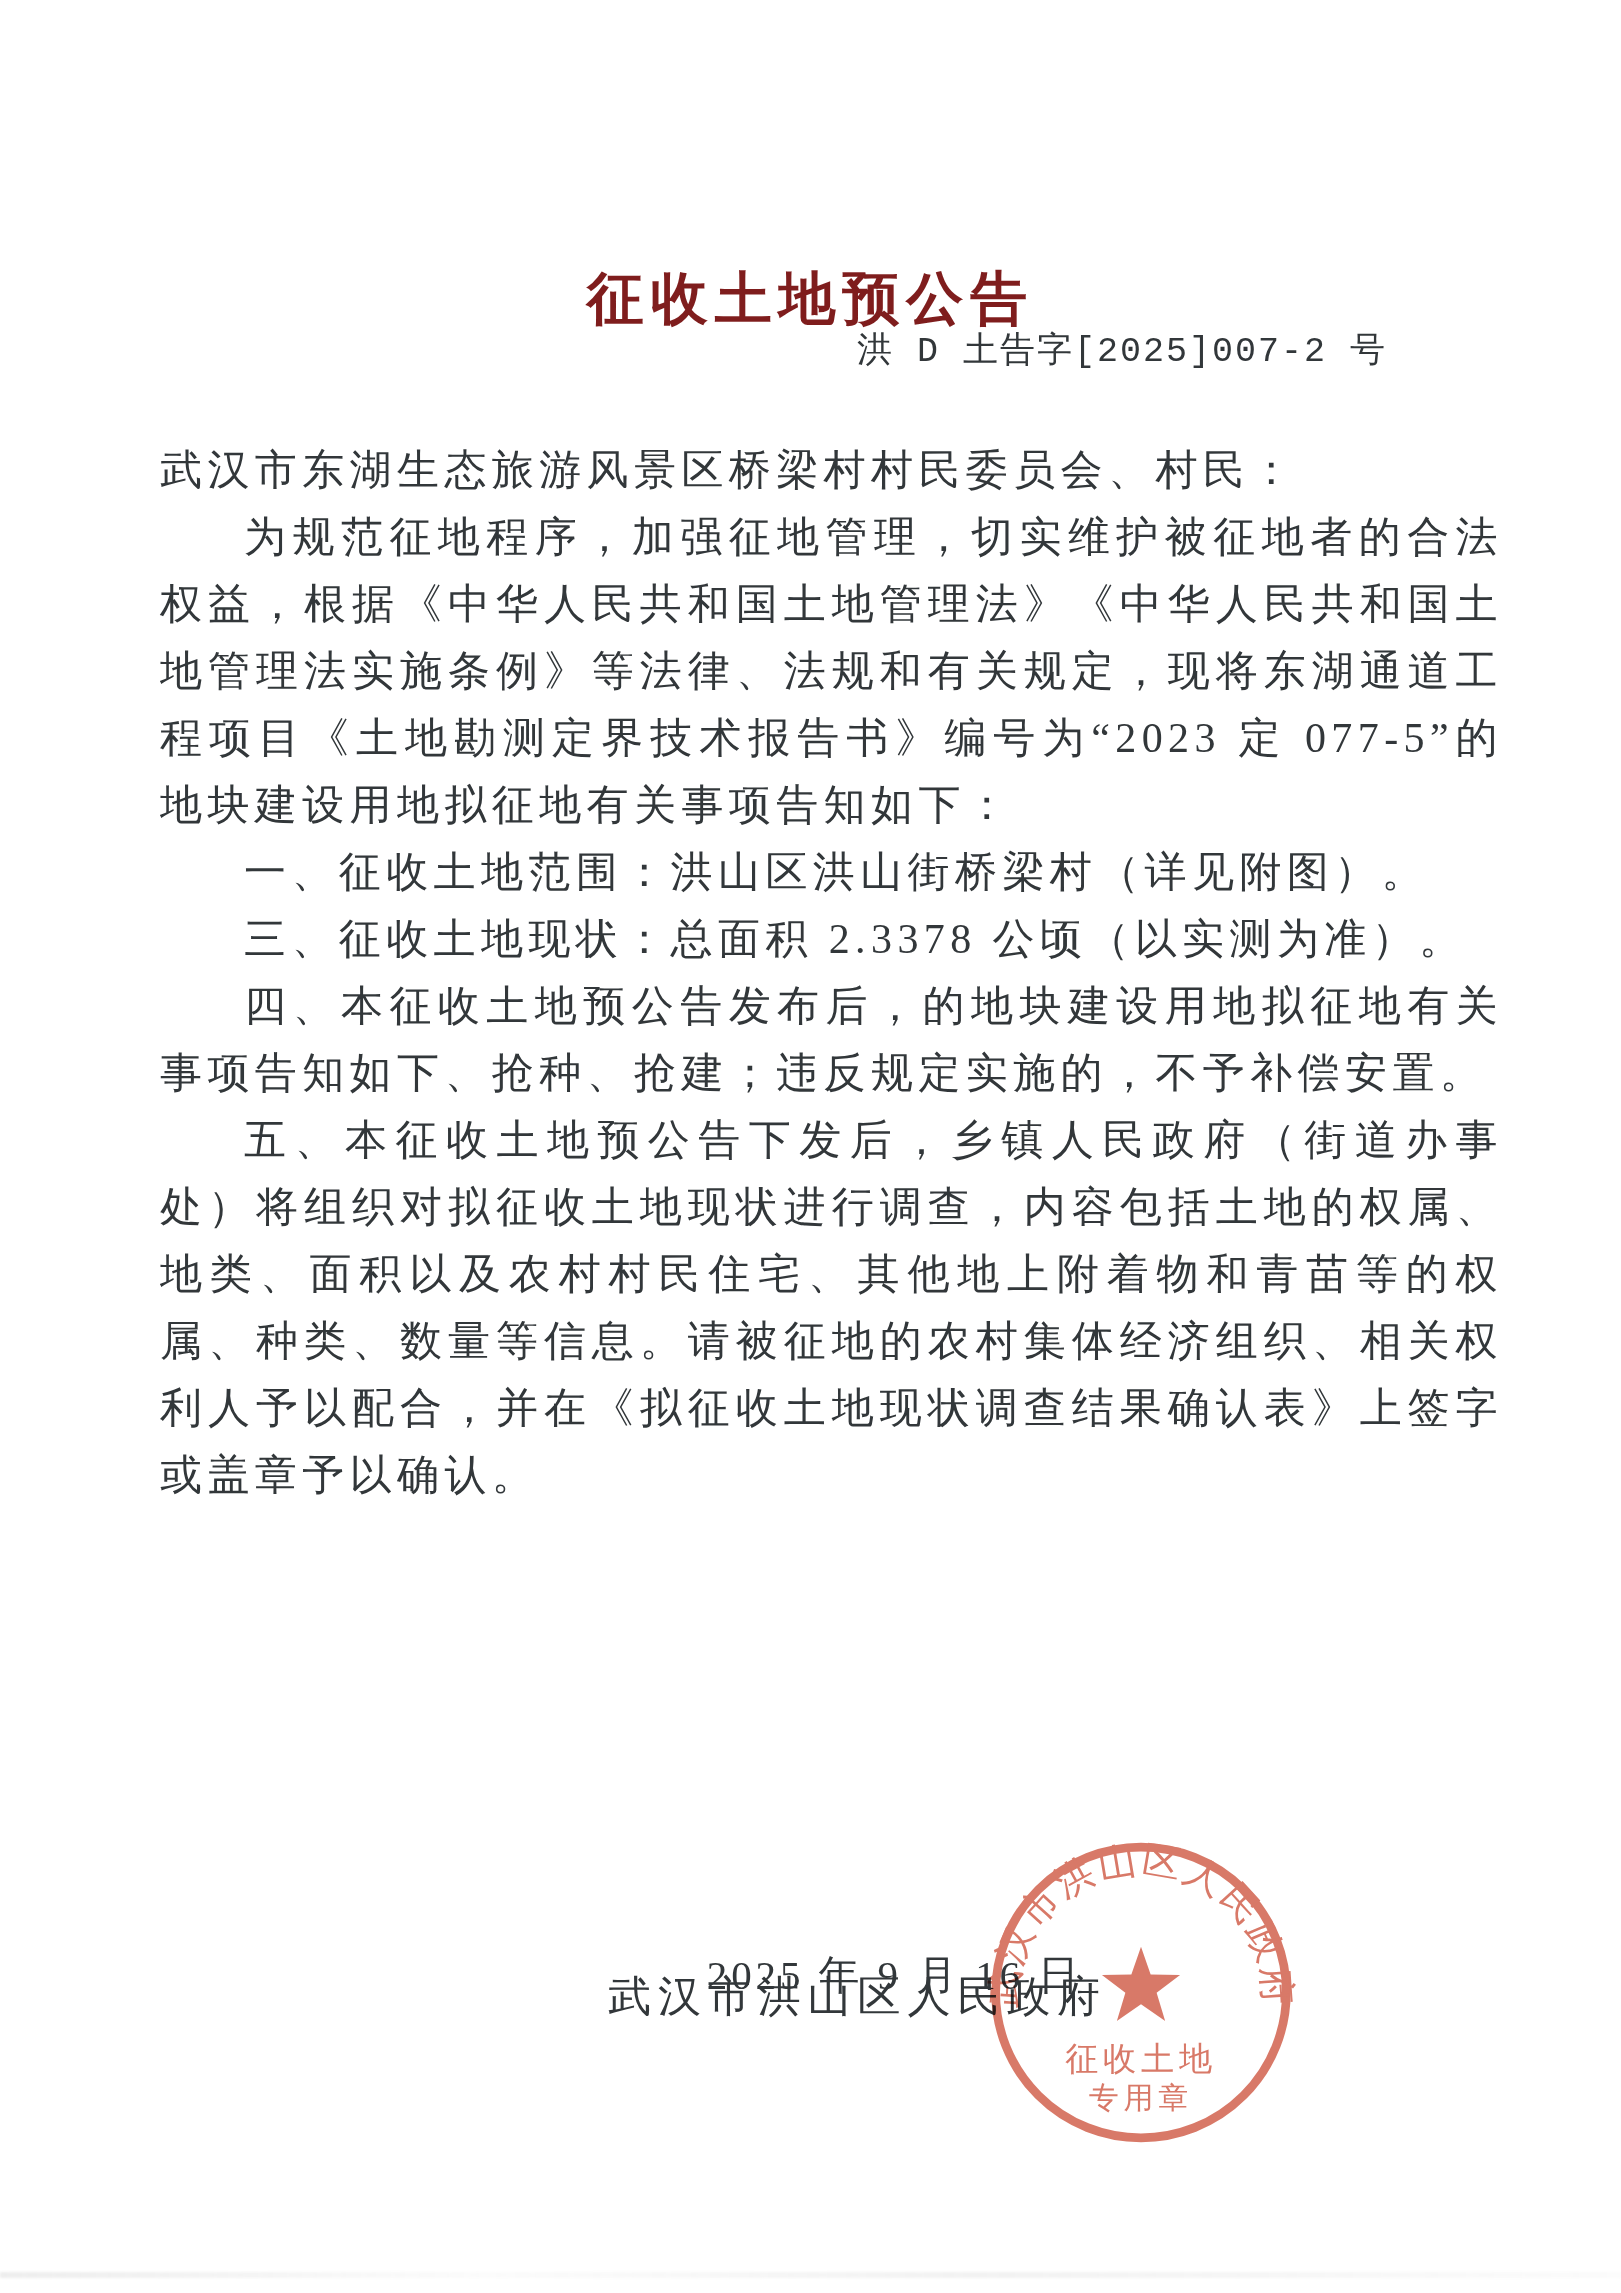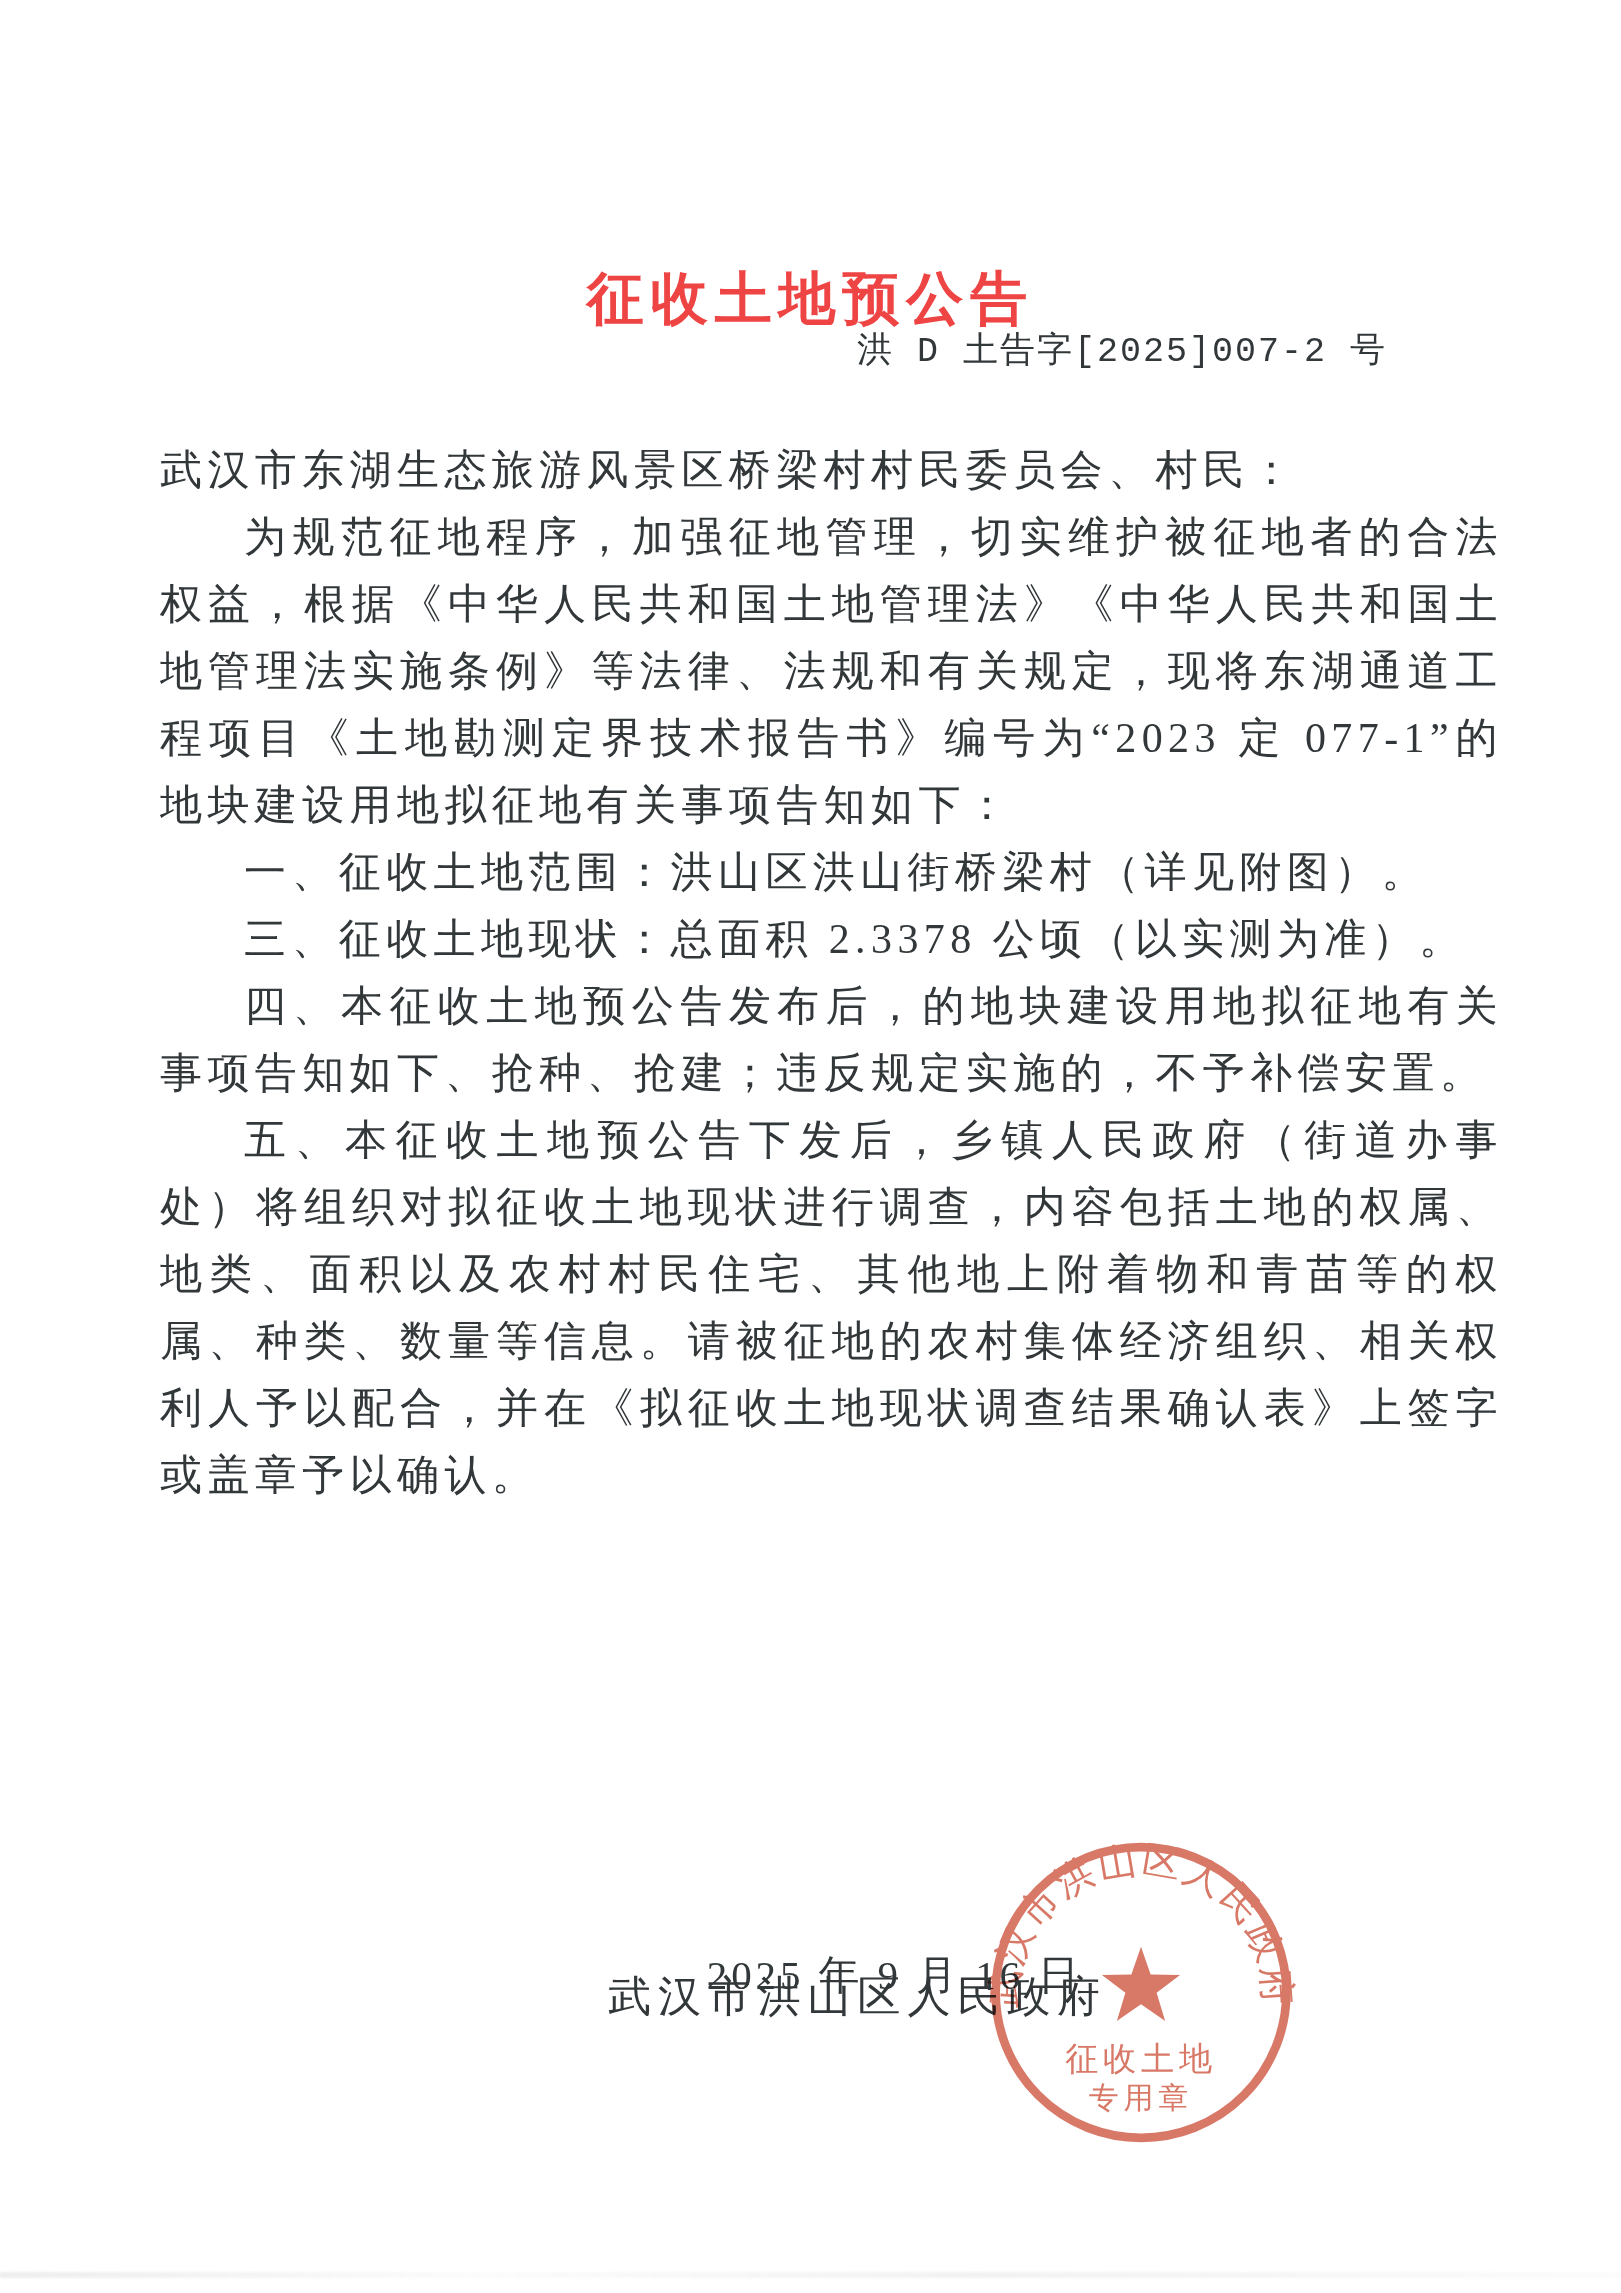--- a/index.html
+++ b/index.html
@@ -15,21 +15,21 @@
     background:var(--page_bg);
     font-family:"Liberation Serif","DejaVu Serif",serif;
     color:var(--ink);
     overflow:hidden;
   }
   .doc-title{
     position:absolute;top:223px;left:0;width:100%;
     text-align:center;
     font-size:57px;font-weight:bold;
     letter-spacing:6.9px;
-    color:#ef4444;
+    color:#7f1d1d;
   }
   .doc-number{
     position:absolute;top:326px;right:234px;
     font-size:35px;letter-spacing:2px;
     white-space:nowrap;
     font-family:Liberation Mono, monospace;
   }
   .doc-body{
     position:absolute;top:437px;left:160px;width:1343px;
     font-size:42px;line-height:67px;letter-spacing:5.4px;
@@ -64,21 +64,21 @@
 <div class="page">
 
   <h1 class="doc-title">征收土地预公告</h1>
 
   <div class="doc-number">洪 D 土告字[2025]007-2 号</div>
 
   <div class="doc-body">
     <p class="salutation">武汉市东湖生态旅游风景区桥梁村村民委员会、村民：</p>
     <div id="paragraphs">
 
-        <p class="para">为规范征地程序，加强征地管理，切实维护被征地者的合法权益，根据《中华人民共和国土地管理法》《中华人民共和国土地管理法实施条例》等法律、法规和有关规定，现将东湖通道工程项目《土地勘测定界技术报告书》编号为“2023 定 077-1”的地块建设用地拟征地有关事项告知如下：</p>
+        <p class="para">为规范征地程序，加强征地管理，切实维护被征地者的合法权益，根据《中华人民共和国土地管理法》《中华人民共和国土地管理法实施条例》等法律、法规和有关规定，现将东湖通道工程项目《土地勘测定界技术报告书》编号为“2023 定 077-5”的地块建设用地拟征地有关事项告知如下：</p>
 
         <p class="para">一、征收土地范围：洪山区洪山街桥梁村（详见附图）。</p>
 
 
         <p class="para">三、征收土地现状：总面积 2.3378 公顷（以实测为准）。</p>
 
         <p class="para">四、本征收土地预公告发布后，的地块建设用地拟征地有关事项告知如下、抢种、抢建；违反规定实施的，不予补偿安置。</p>
 
         <p class="para">五、本征收土地预公告下发后，乡镇人民政府（街道办事处）将组织对拟征收土地现状进行调查，内容包括土地的权属、地类、面积以及农村村民住宅、其他地上附着物和青苗等的权属、种类、数量等信息。请被征地的农村集体经济组织、相关权利人予以配合，并在《拟征收土地现状调查结果确认表》上签字或盖章予以确认。</p>
       </div>

